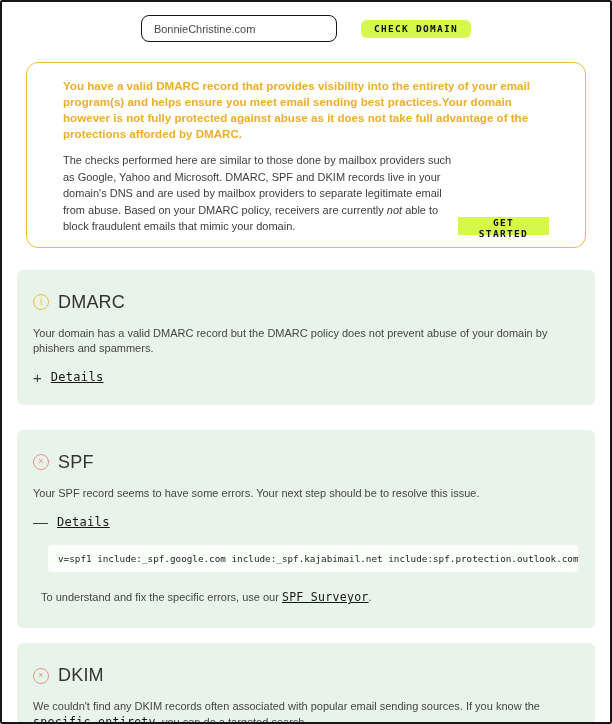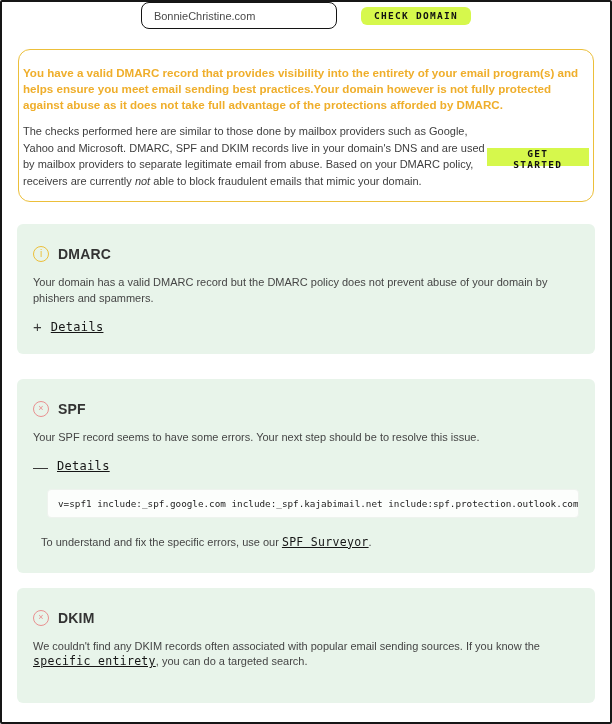--- a/index.html
+++ b/index.html
@@ -6,42 +6,42 @@
   html,body { margin:0; padding:0; background:#fff; }
   body { font-family:"Liberation Sans", sans-serif; }
 
   .page {
     position:relative; width:612px; height:724px;
     border:2px solid #161616; border-radius:2px;
     background:#fff; overflow:hidden;
   }
 
   
-  .topbar { display:flex; justify-content:center; align-items:center; gap:24px; margin-top:0; }
+  .topbar { display:flex; justify-content:center; align-items:center; gap:24px; margin-top:13px; }
   .domain-input {
     width:196px; height:27px; border:1.4px solid #141414; border-radius:8px;
     padding:0 12px; font-size:11px; color:#4a4a4a; outline:none; background:#fff;
     font-family:"Liberation Sans", sans-serif;
   }
   .btn-accent {
     background:var(--accent); border:none; border-radius:6px; height:18px;
     font-family:"DejaVu Sans Mono", monospace; font-weight:bold; font-size:9.5px;
     letter-spacing:1.3px; color:#111; padding:0 13px; cursor:pointer;
   }
 
   
   .banner {
-    margin:20px 16px 0; border:1.6px solid var(--gold);
-    border-radius:12px; padding:15px 4px 12px;
+    margin:20px 24px 0; border:1.6px solid var(--gold);
+    border-radius:12px; padding:15px 36px 12px;
   }
   .banner-highlight {
     margin:0 0 10px; color:var(--orange); font-weight:600;
     font-size:11.6px; line-height:16px;
   }
-  .banner-row { display:flex; align-items:center; }
+  .banner-row { display:flex; align-items:flex-end; }
   .banner-body {
     margin:0; width:468px; font-size:11px; line-height:16.5px; color:#3e3e3e;
   }
   .banner-row .btn-accent { margin-left:auto; margin-top:1px; border-radius:0; }
 
   
   .card {
     margin:22px 15px 0; background:var(--mint);
     border-radius:6px; padding:22px 16px 20px;
   }
@@ -49,21 +49,21 @@
   .card.dkim { margin-top:15px; }
 
   .card-head { display:flex; align-items:center; gap:9px; margin-bottom:11px; }
   .status-icon {
     width:16px; height:16px; border-radius:50%; flex:0 0 16px;
     display:flex; align-items:center; justify-content:center;
     font-size:10px; line-height:1; padding-bottom:1px;
   }
   .status-icon.warn { border:1.5px solid var(--gold); color:var(--gold); }
   .status-icon.err  { border:1.5px solid var(--red);  color:var(--red); font-size:9px; }
-  .card-title { margin:0; font-size:14px; font-weight:700; color:#333; letter-spacing:0.2px; }
+  .card-title { margin:0; font-size:18px; font-weight:400; color:#333; letter-spacing:0.2px; }
 
   .card-desc { margin:13px 0 13px; font-size:11px; line-height:15.5px; color:#454545; max-width:560px; }
 
   .details-toggle { display:flex; align-items:center; gap:9px; cursor:pointer; width:max-content; }
   .toggle-glyph { font-size:15px; color:#3a3a3a; line-height:1; }
   .mono-link {
     font-family:"DejaVu Sans Mono", monospace; font-weight:normal; font-size:12px;
     color:#161616; text-decoration:underline; letter-spacing:0.3px;
   }
   .mono-link.inline { font-size:11.5px; }

